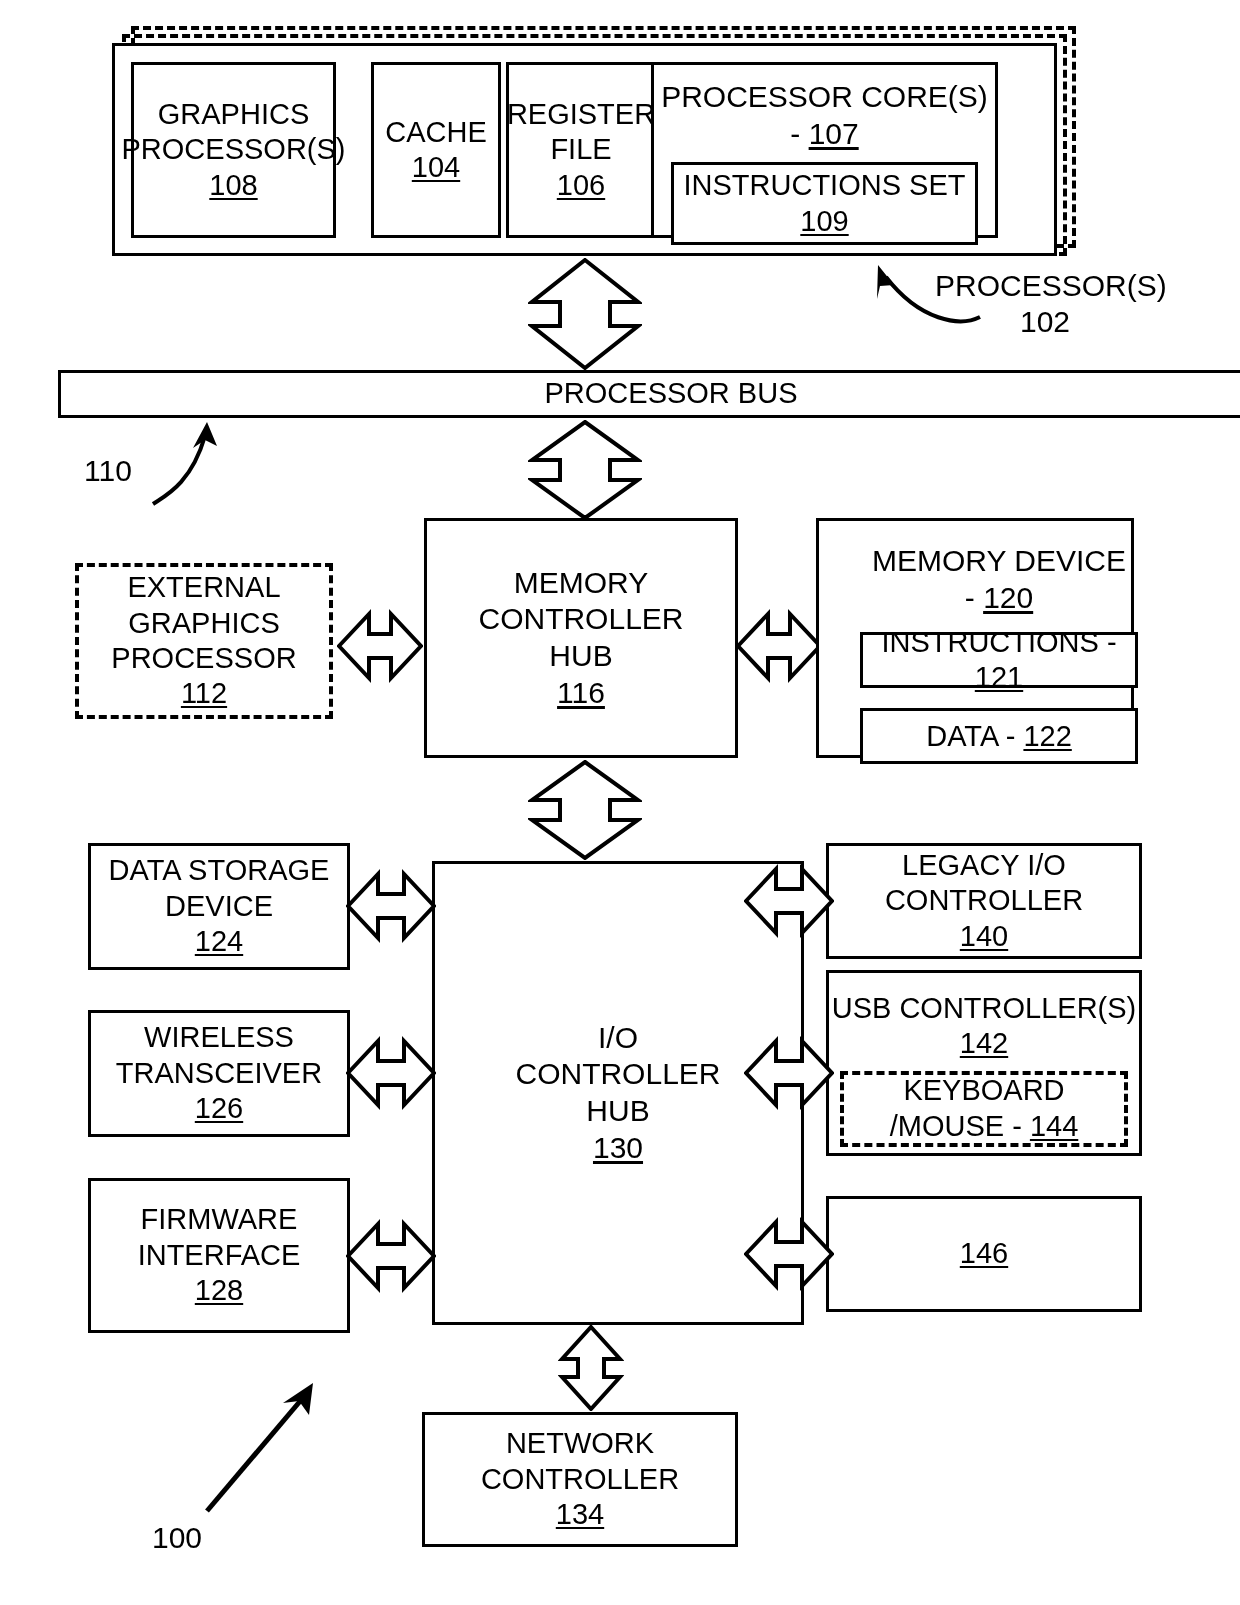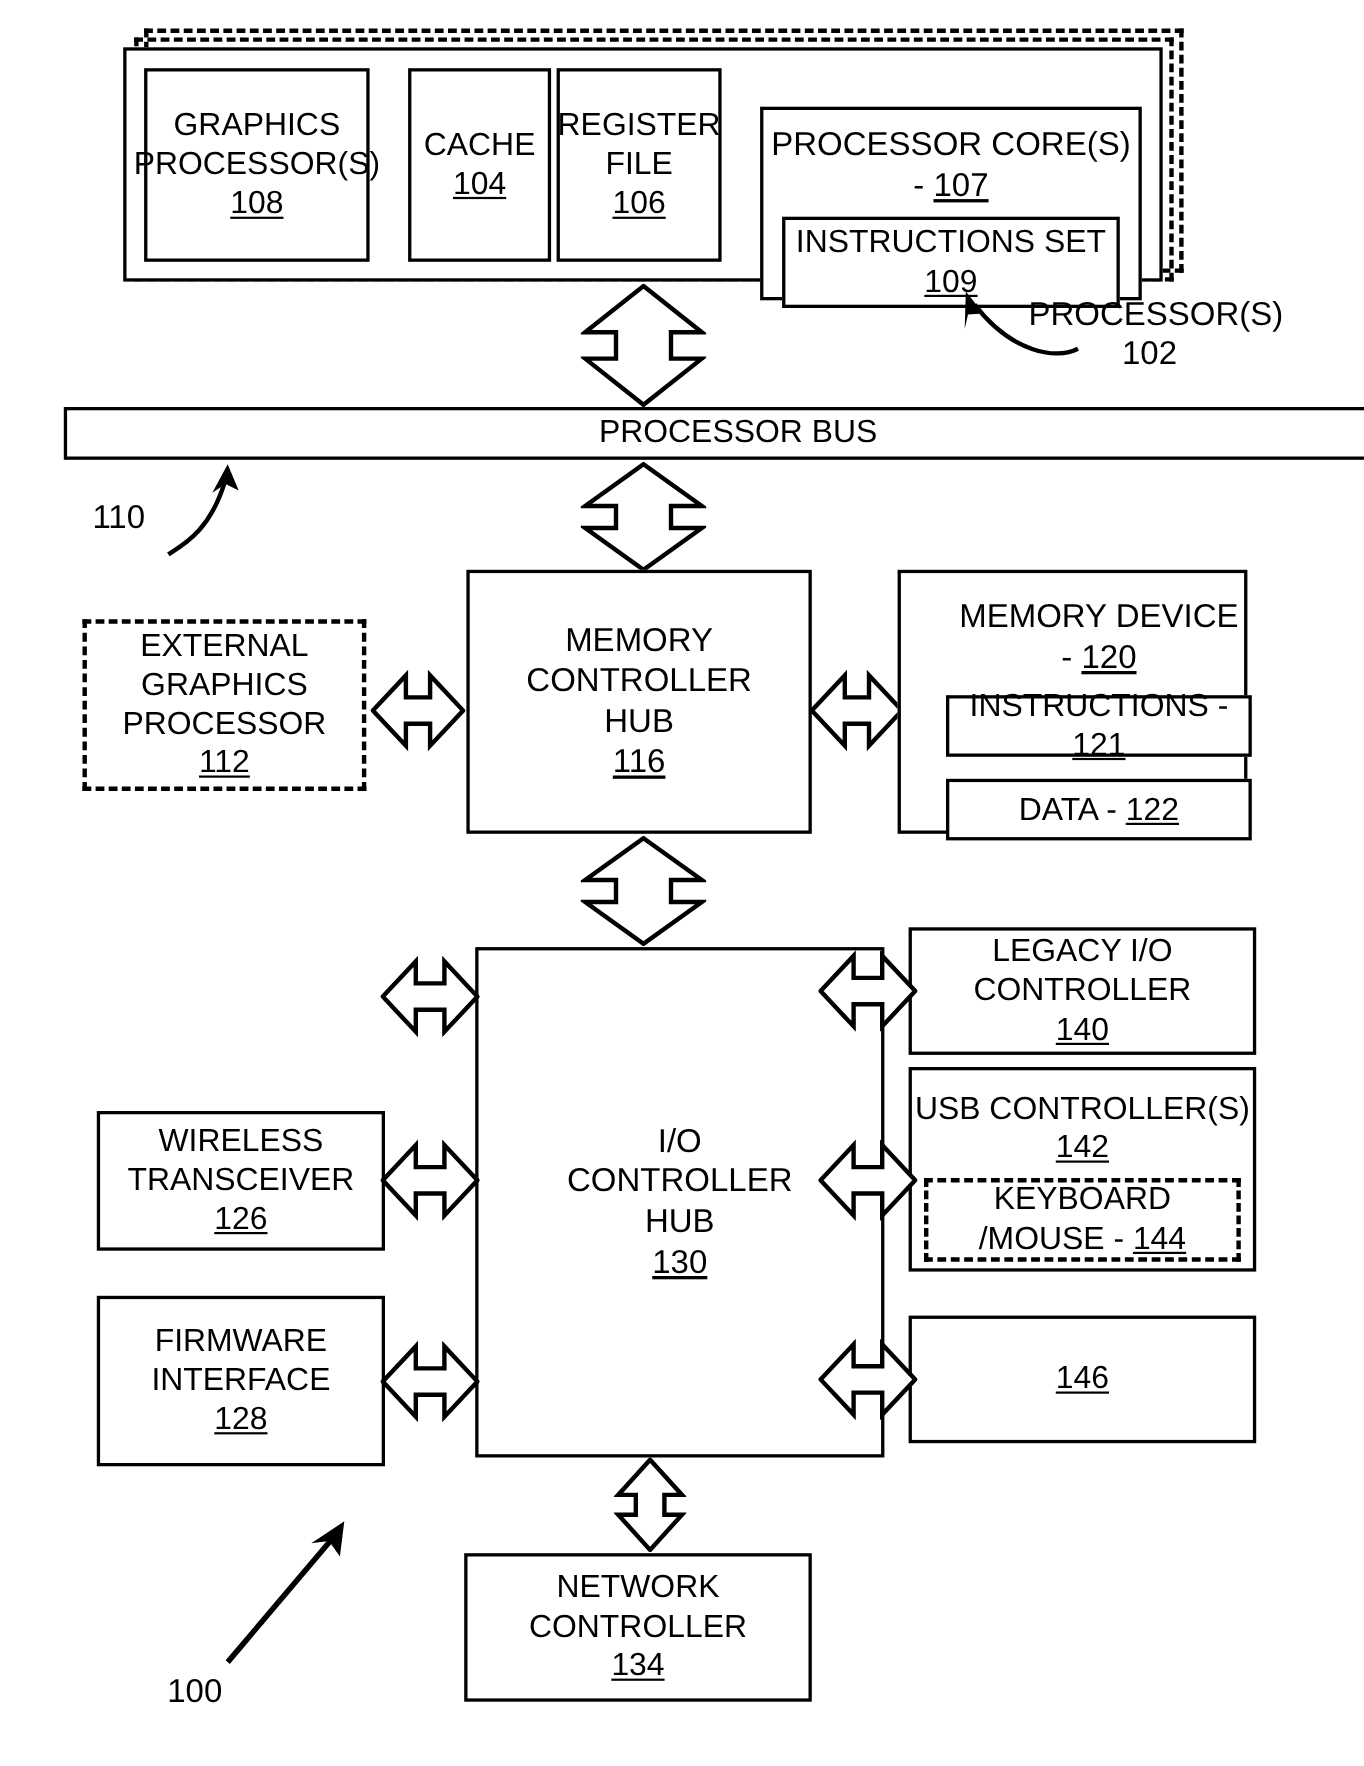--- a/index.html
+++ b/index.html
@@ -96,21 +96,21 @@
     <span class="label t29">CACHE</span>
     <span class="label t29 num">104</span>
   </div>
 
   <div class="box thin" style="left:506px; top:62px; width:150px; height:176px;">
     <span class="label t29">REGISTER
 FILE</span>
     <span class="label t29 num">106</span>
   </div>
 
-  <div class="box thin topinner" style="left:691px; top:62px; width:347px; height:176px;margin-top:35px;">
+  <div class="box thin topinner" style="left:651px; top:62px; width:347px; height:176px;">
     <span class="label t30"><span>PROCESSOR CORE(S) - </span><span class="num">107</span></span>
     <div class="box thin" style="position:relative; left:0; top:10px; width:307px; height:84px; border-width:3px;">
       <span class="label t29">INSTRUCTIONS SET</span>
       <span class="label t29 num">109</span>
     </div>
   </div>
 
   <div class="caption" style="left:935px; top:268px; width:220px;"><span>PROCESSOR(S)</span><br><span>102</span></div>
 
   <div class="arrow" style="left:860px; top:255px;">
@@ -188,20 +188,25 @@
     </svg>
   </div>
 
   <div class="box" style="left:432px; top:861px; width:372px; height:464px;">
     <span class="label t30">I/O
 CONTROLLER
 HUB</span>
     <span class="label t30 num">130</span>
   </div>
 
+  <div class="box" style="left:88px; top:843px; width:262px; height:127px;">
+    <span class="label t29">DATA STORAGE
+DEVICE</span>
+    <span class="label t29 num">124</span>
+  </div>
   <div class="arrow" style="left:346px; top:868px;">
     <svg width="90" height="76" viewBox="0 0 90 76">
       <polygon points="2,38 32,6 32,26 58,26 58,6 88,38 58,70 58,50 32,50 32,70" fill="#fff" stroke="#000" stroke-width="4" stroke-linejoin="miter"></polygon>
     </svg>
   </div>
 
   <div class="box" style="left:88px; top:1010px; width:262px; height:127px;">
     <span class="label t29">WIRELESS
 TRANSCEIVER</span>
     <span class="label t29 num">126</span>

